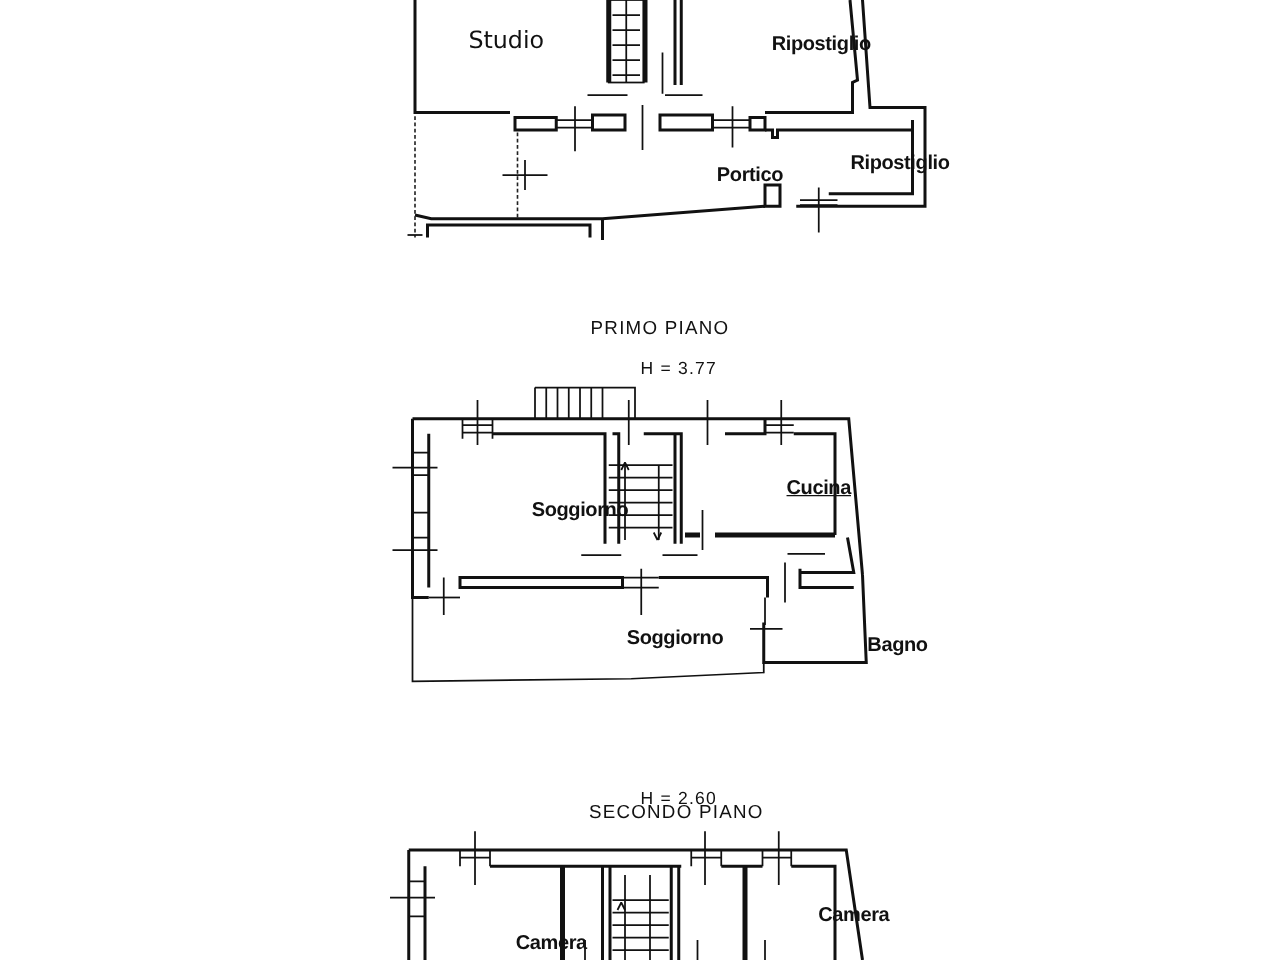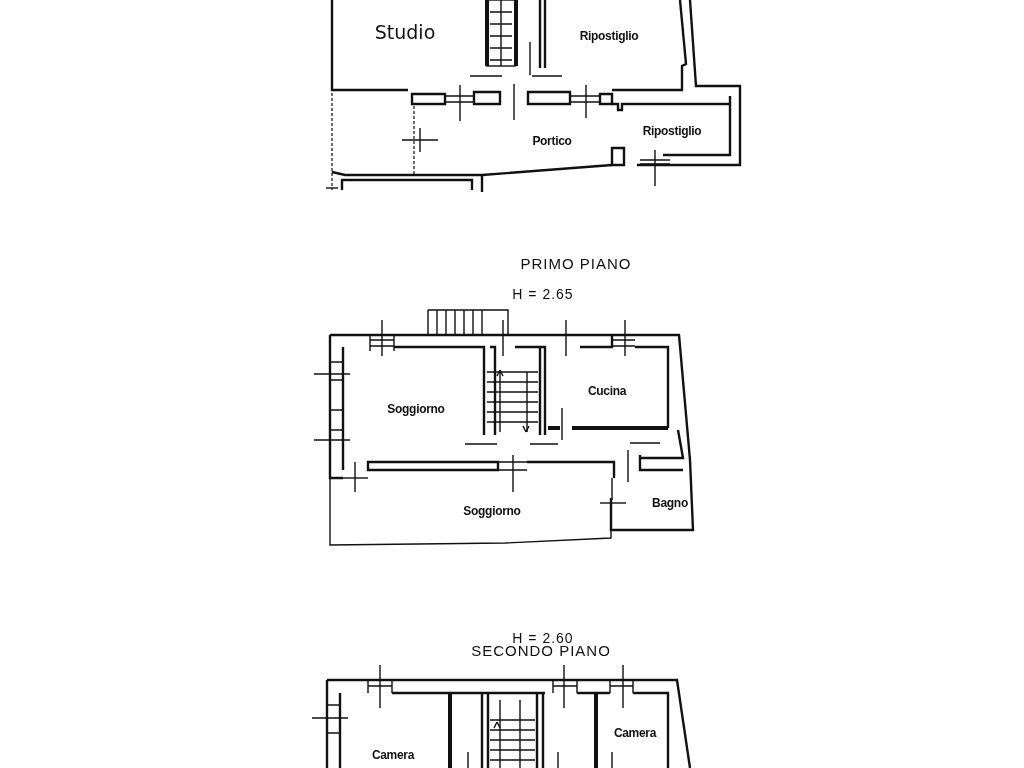--- a/index.html
+++ b/index.html
@@ -3,21 +3,21 @@
   <meta charset="utf-8">
   <style>
     html, body { margin: 0; padding: 0; background: #ffffff; }
     body { width: 1024px; height: 768px; overflow: hidden; position: relative; font-family: "Liberation Sans", sans-serif; }
     svg.plan { position: absolute; left: 0; top: 0; width: 1024px; height: 768px; }
     .w { fill: none; stroke: #111; stroke-width: 2.4; }
     .t { fill: none; stroke: #111; stroke-width: 1.4; }
     .thk { fill: none; stroke: #111; stroke-width: 4; }
     .dash { fill: none; stroke: #222; stroke-width: 1.3; stroke-dasharray: 3 2; }
     .lbl { position: absolute; color: #111; white-space: nowrap; transform: translate(-50%, -50%); }
-    .room { font-family: "Liberation Sans", sans-serif; font-size: 12px; font-weight: bold; letter-spacing: -0.3px; }
+    .room { font-family: "Liberation Sans", sans-serif; font-size: 16px; font-weight: bold; letter-spacing: -0.3px; margin-left: 48px; }
     .room-big { font-family: "DejaVu Sans", sans-serif; font-size: 19px; font-weight: normal; text-align: center; }
     .title { font-family: "Liberation Sans", sans-serif; font-size: 15px; letter-spacing: 1px; }
     .height { font-family: "Liberation Sans", sans-serif; font-size: 14px; letter-spacing: 1px; }
   </style>
 </head>
 <body>
 
 <svg class="plan" viewBox="0 0 1024 768" xmlns="http://www.w3.org/2000/svg">
 
   <g>
@@ -125,25 +125,25 @@
     <path class="w" d="M633 693 H668 V768"></path>
     <path class="t" d="M612 752 V768"></path>
   </g>
 </svg>
 
 <div class="lbl room-big" style="left:405px; top:32px;">Studio</div>
 <div class="lbl room" style="left:609px; top:36px;">Ripostiglio</div>
 <div class="lbl room" style="left:552px; top:141px;">Portico</div>
 <div class="lbl room" style="left:672px; top:131px;">Ripostiglio</div>
 
-<div class="lbl title" style="left:576px; top:263px;">PRIMO PIANO</div>
-<div class="lbl height" style="left:543px; top:294px;">H = 2.65</div>
+<div class="lbl title" style="left:528px; top:263px;">PRIMO PIANO</div>
+<div class="lbl height" style="left:543px; top:294px;">H = 3.77</div>
 
 <div class="lbl room" style="left:416px; top:409px;text-align:center;">Soggiorno</div>
-<div class="lbl room" style="left:607px; top:391px;">Cucina</div>
+<div class="lbl room" style="left:607px; top:391px;text-decoration:underline;">Cucina</div>
 <div class="lbl room" style="left:492px; top:511px;">Soggiorno</div>
-<div class="lbl room" style="left:652px; top:503px;padding-left:36px;">Bagno</div>
+<div class="lbl room" style="left:652px; top:517px;padding-left:36px;">Bagno</div>
 
 <div class="lbl title" style="left:541px; top:606px;margin-top:44px;">SECONDO PIANO</div>
 <div class="lbl height" style="left:543px; top:638px;">H = 2.60</div>
 
 <div class="lbl room" style="left:393px; top:755px;">Camera</div>
 <div class="lbl room" style="left:635px; top:733px;">Camera</div>
 
 </body></html>

